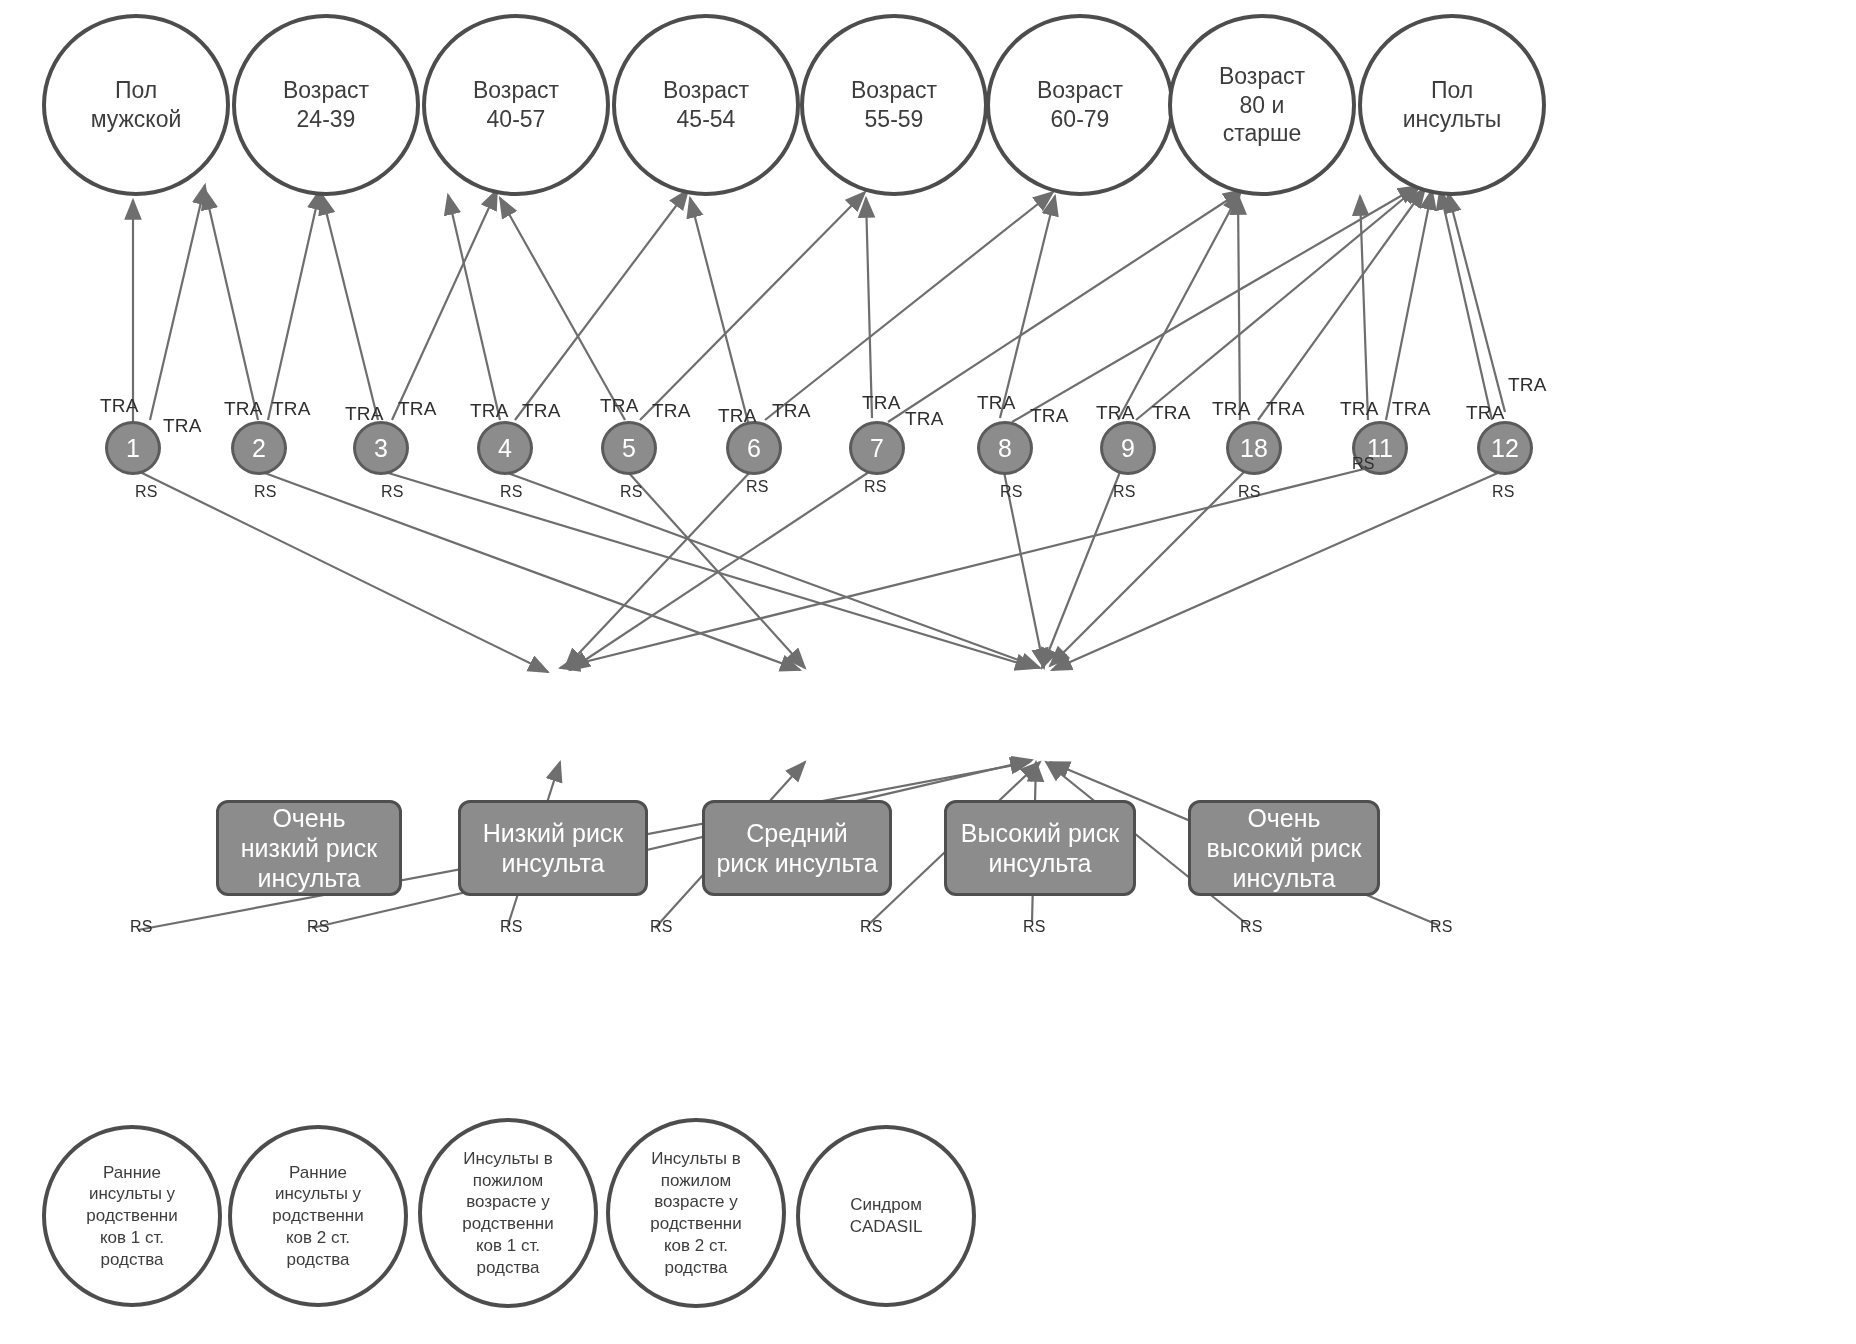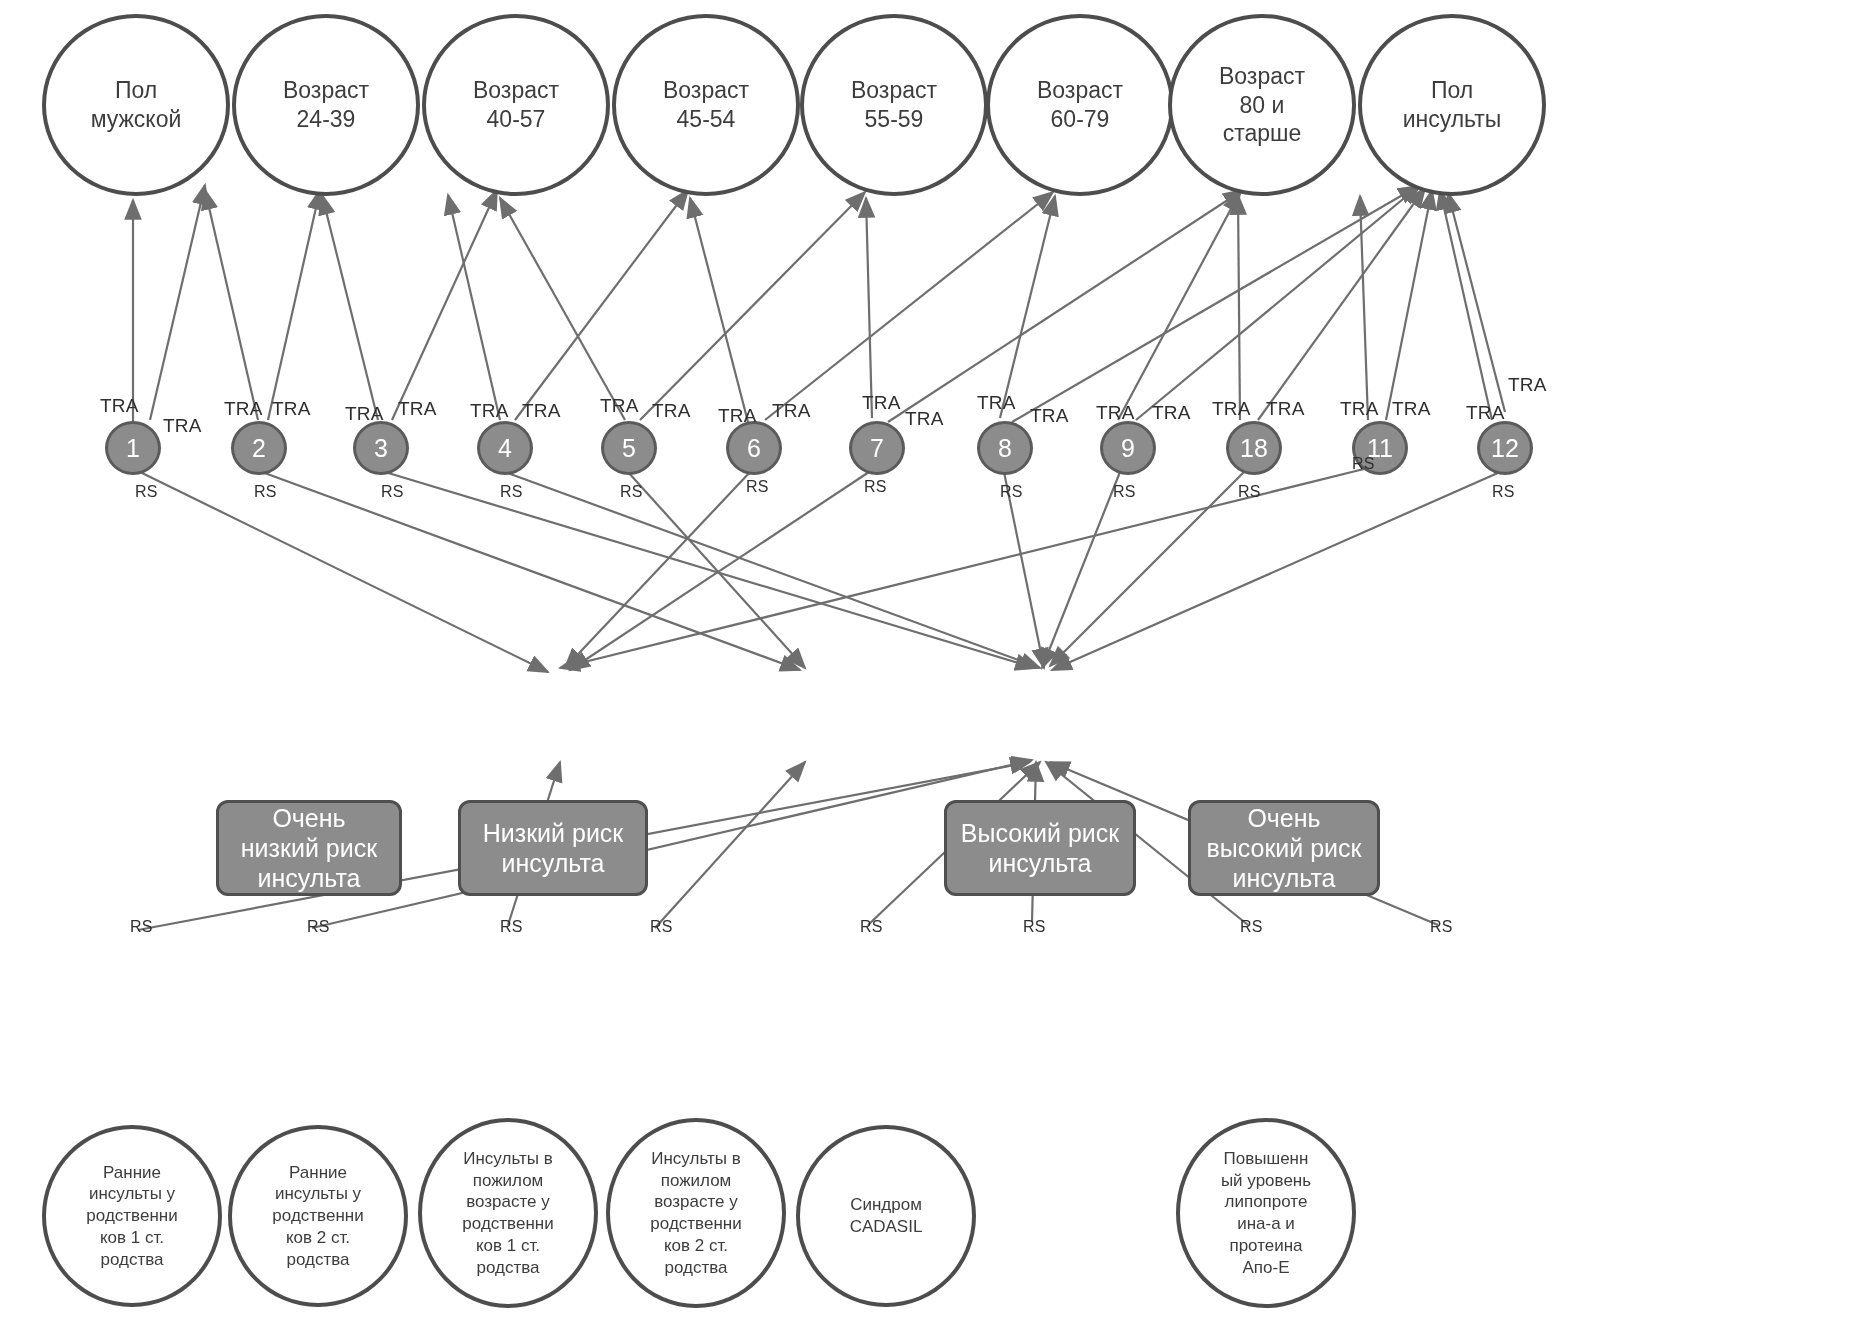--- a/index.html
+++ b/index.html
@@ -188,20 +188,26 @@
       <span>низкий риск</span><br>
       <span>инсульта</span>
     </span>
   </div>
   <div class="node risk-box" style="left:458px;top:800px;width:190px;height:96px;">
     <span>
       <span>Низкий риск</span><br>
       <span>инсульта</span>
     </span>
   </div>
+  <div class="node risk-box" style="left:702px;top:800px;width:190px;height:96px;">
+    <span>
+      <span>Средний</span><br>
+      <span>риск инсульта</span>
+    </span>
+  </div>
   <div class="node risk-box" style="left:944px;top:800px;width:192px;height:96px;">
     <span>
       <span>Высокий риск</span><br>
       <span>инсульта</span>
     </span>
   </div>
   <div class="node risk-box" style="left:1188px;top:800px;width:192px;height:96px;">
     <span>
       <span>Очень</span><br>
       <span>высокий риск</span><br>
@@ -244,30 +250,20 @@
       <span>возрасте у</span><br>
       <span>родственни</span><br>
       <span>ков 2 ст.</span><br>
       <span>родства</span>
     </span>
   </div>
   <div class="node bottom-ellipse" style="left:796px;top:1125px;width:180px;height:182px;">
     <span>
       <span>Синдром</span><br>
       <span>CADASIL</span>
-    </span>
-  </div>
-  <div class="node bottom-ellipse" style="left:1176px;top:1118px;width:180px;height:190px;">
-    <span>
-      <span>Повышенн</span><br>
-      <span>ый уровень</span><br>
-      <span>липопроте</span><br>
-      <span>ина-а и</span><br>
-      <span>протеина</span><br>
-      <span>Апо-Е</span>
     </span>
   </div>
 
   <div id="labels">
       <span class="edge-label tra" style="left: 100px; top: 395px;">TRA</span>
       <span class="edge-label tra" style="left: 163px; top: 415px;">TRA</span>
       <span class="edge-label tra" style="left: 224px; top: 398px;">TRA</span>
       <span class="edge-label tra" style="left: 272px; top: 398px;">TRA</span>
       <span class="edge-label tra" style="left: 345px; top: 403px;">TRA</span>
       <span class="edge-label tra" style="left: 398px; top: 398px;">TRA</span>

